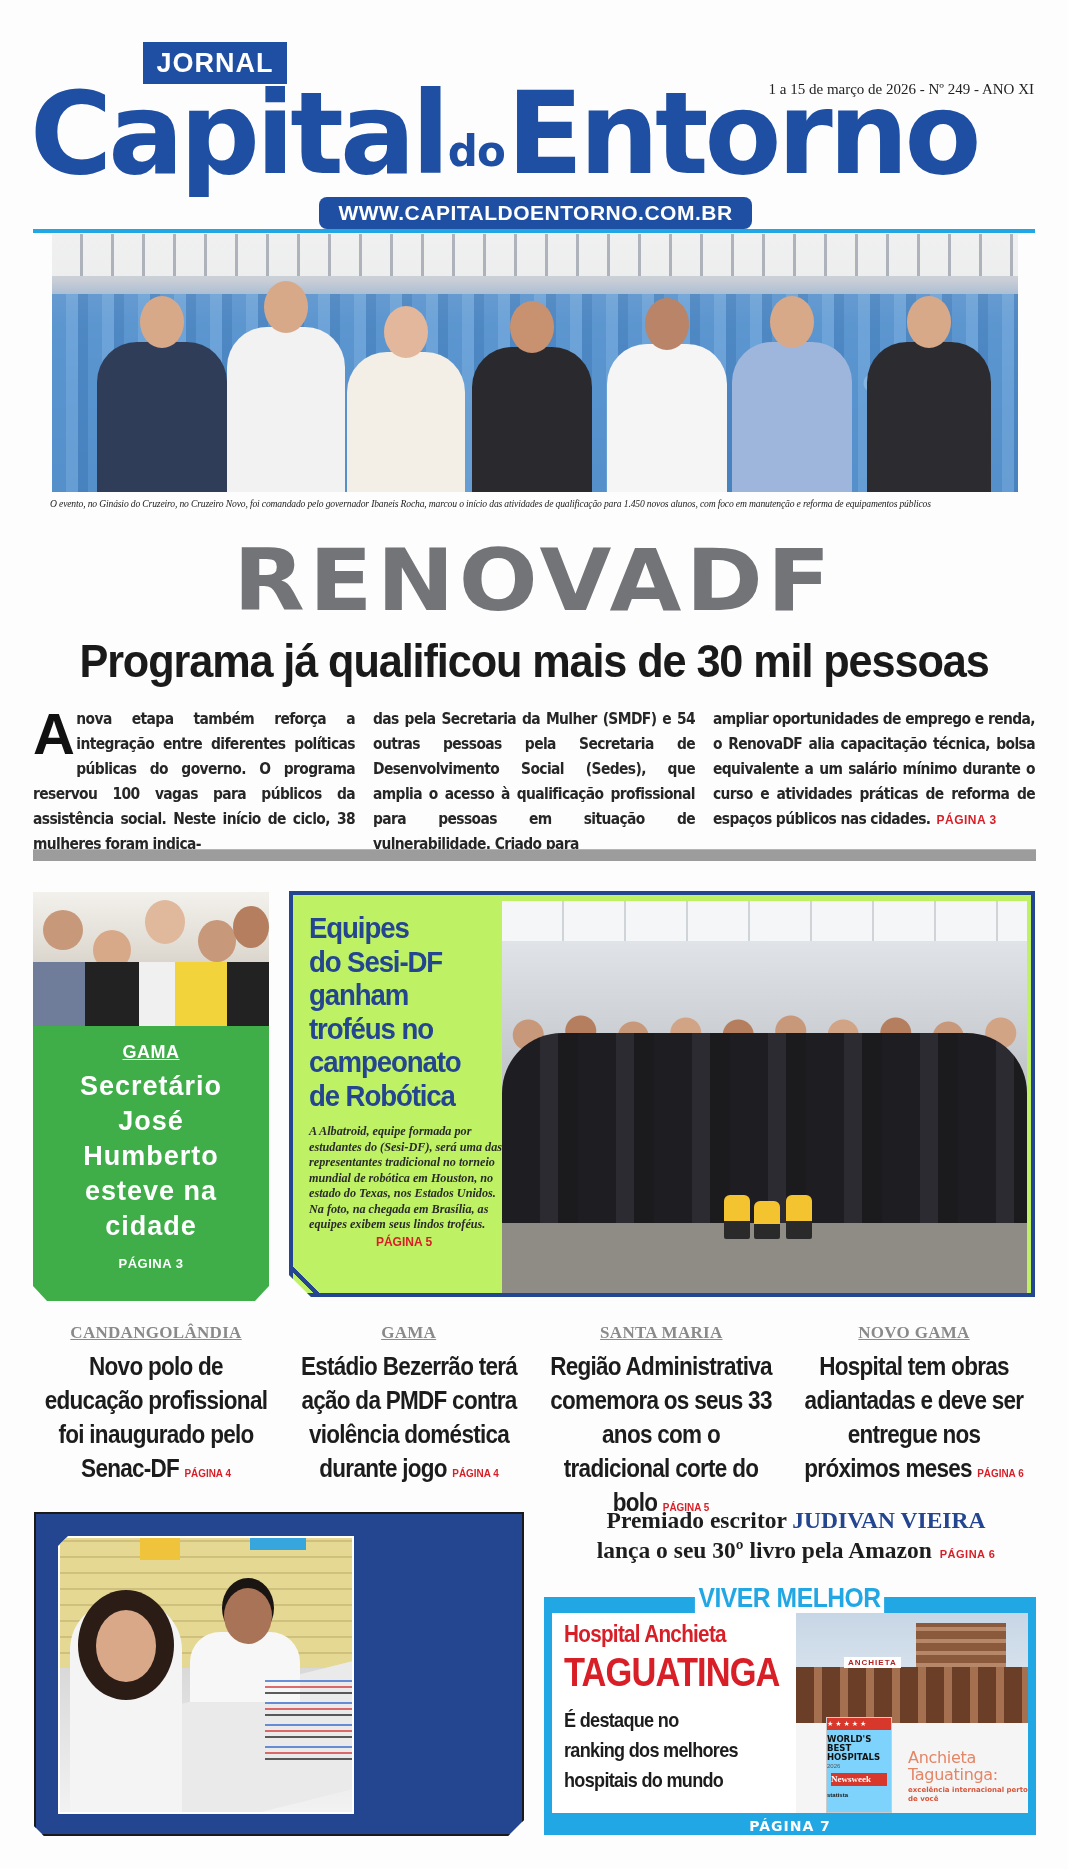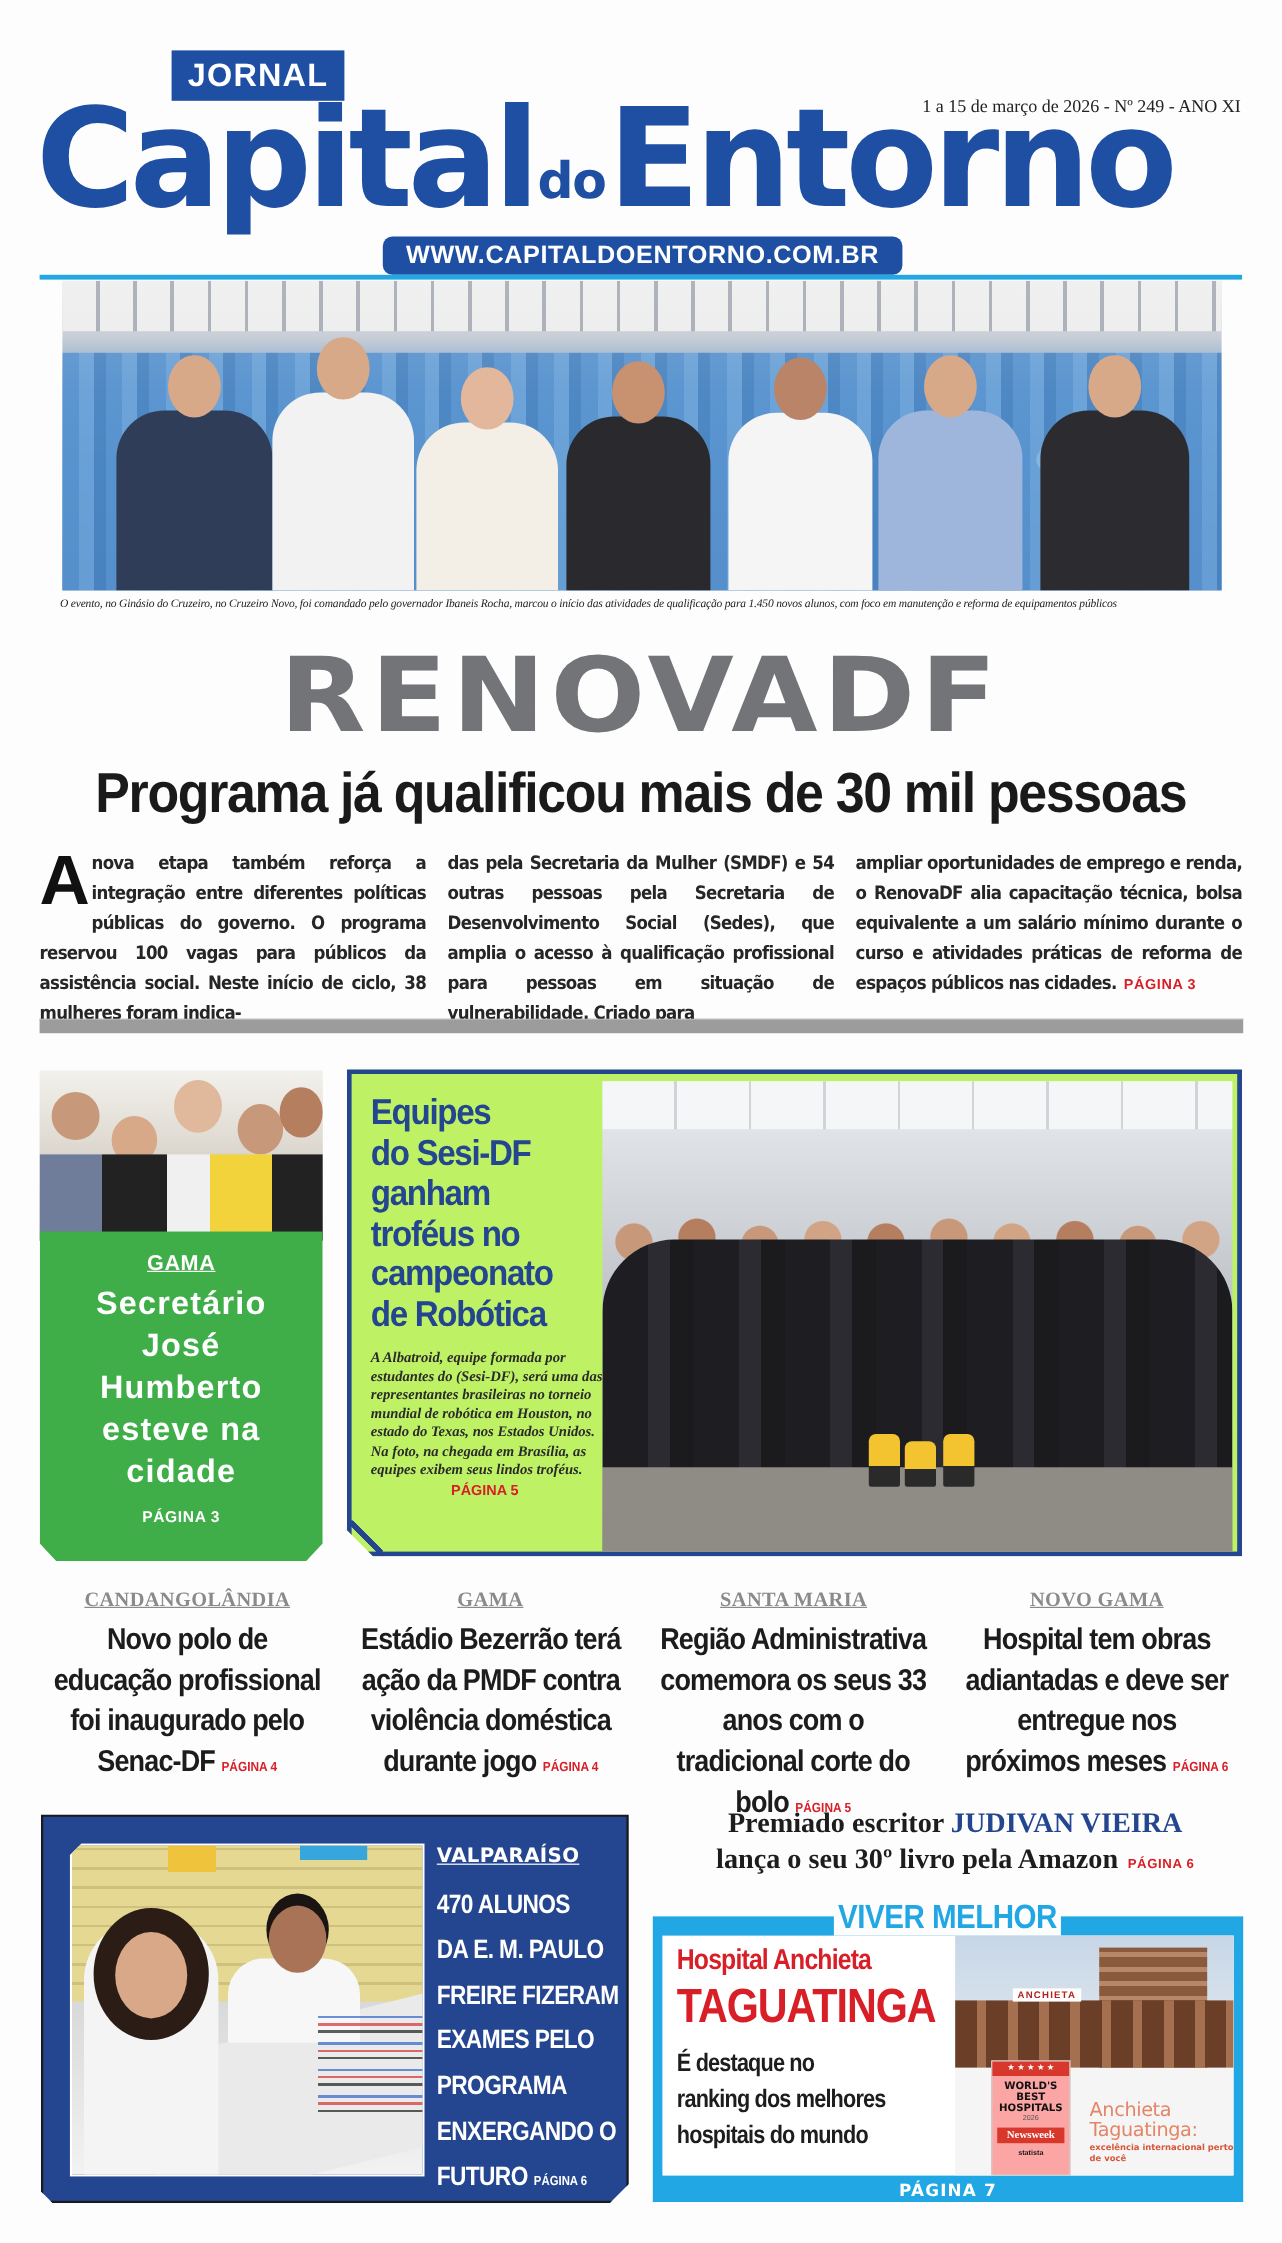--- a/index.html
+++ b/index.html
@@ -90,21 +90,21 @@
   .viver-inner { position: absolute; left: 8px; top: 16px; width: 476px; height: 200px; background: #fff; overflow: hidden; }
   .viver-left { position: absolute; left: 12px; top: 6px; width: 220px; }
   .anch-sub { font-family: "Liberation Sans", sans-serif; font-weight: bold; font-size: 24px; line-height: 30px; color: #d81e26; letter-spacing: -0.8px; transform: scaleX(0.86); transform-origin: left; white-space: nowrap; }
   .anch-title { font-family: "Liberation Sans", sans-serif; font-weight: bold; font-size: 40px; line-height: 46px; color: #d81e26; letter-spacing: -1px; transform: scaleX(0.86); transform-origin: left; white-space: nowrap; }
   .anch-desc { margin-top: 10px; font-family: "Liberation Sans", sans-serif; font-weight: bold; font-size: 21px; line-height: 30px; color: #1d1d1d; letter-spacing: -0.8px; transform: scaleX(0.86); transform-origin: left; white-space: nowrap; }
   .viver-ad { position: absolute; left: 244px; top: 0; width: 232px; height: 200px; background: #f5f5f5; }
   .viver-ad .sky { position: absolute; left: 0; top: 0; width: 100%; height: 110px; background: linear-gradient(180deg, #c7d6e6, #e4ebf1); }
   .viver-ad .tower { position: absolute; left: 120px; top: 10px; width: 90px; height: 100px; background: repeating-linear-gradient(0deg, #8b5a3c 0 8px, #b7876a 8px 12px); }
   .viver-ad .building { position: absolute; left: 0; top: 54px; width: 232px; height: 56px; background: repeating-linear-gradient(90deg, #6b3f27 0 18px, #a4704f 18px 26px); }
   .viver-ad .sign { position: absolute; left: 48px; top: 44px; background: #fff; color: #b32121; font-weight: bold; font-size: 8px; padding: 1px 4px; letter-spacing: 1px; }
-  .badge-wbh { position: absolute; left: 30px; top: 104px; width: 66px; height: 96px; background: #fca5a5; border: 1px solid #ccc; text-align: center; }
+  .badge-wbh { position: absolute; left: 30px; top: 104px; width: 66px; height: 96px; background: #7dd3fc; border: 1px solid #ccc; text-align: left; }
   .badge-wbh .stars { background: #d8382c; color: #fff; font-size: 7px; line-height: 12px; }
   .badge-wbh .t { font-family: "DejaVu Sans", sans-serif; font-weight: bold; font-size: 8.5px; line-height: 9px; margin-top: 5px; color: #111; }
   .badge-wbh .y { font-size: 6px; color: #555; margin-top: 1px; }
   .badge-wbh .nw { background: #d8382c; color: #fff; font-family: "Liberation Serif", serif; font-weight: bold; font-size: 9px; line-height: 13px; margin: 4px 4px 0; }
   .badge-wbh .st { font-size: 6px; font-weight: bold; margin-top: 6px; }
   .anch-script { position: absolute; left: 112px; top: 136px; width: 120px; color: #e48566; font-family: "DejaVu Sans", sans-serif; font-size: 16px; line-height: 17px; font-weight: normal; letter-spacing: -0.3px; }
   .anch-script .s { display: block; font-size: 7px; line-height: 9px; color: #d7553a; font-weight: bold; margin-top: 3px; letter-spacing: 0; }
   .viver-pg { position: absolute; left: 0; bottom: 1px; width: 100%; text-align: center; font-family: "DejaVu Sans", sans-serif; font-weight: bold; font-size: 14px; color: #fff; letter-spacing: 1px; }
 </style>
 </head>
@@ -175,21 +175,21 @@
 <article class="sesi-box">
   <div class="sesi-text">
     <div class="sesi-title">
       <div>Equipes</div>
       <div>do Sesi-DF</div>
       <div>ganham</div>
       <div>troféus no</div>
       <div>campeonato</div>
       <div>de Robótica</div>
     </div>
-    <p class="sesi-body">A Albatroid, equipe formada por estudantes do (Sesi-DF), será uma das representantes brasileiras no  torneio mundial de robótica em Houston, no estado do Texas, nos Estados Unidos. Na foto, na chegada em Brasília, as equipes exibem seus lindos troféus.</p>
+    <p class="sesi-body">A Albatroid, equipe formada por estudantes do (Sesi-DF), será uma das representantes tradicional no  torneio mundial de robótica em Houston, no estado do Texas, nos Estados Unidos. Na foto, na chegada em Brasília, as equipes exibem seus lindos troféus.</p>
     <div class="sesi-pg">PÁGINA 5</div>
   </div>
   <div class="sesi-photo">
     <div style="position:absolute;left:0;top:0;width:100%;height:40px;background:repeating-linear-gradient(90deg,#f5f6f8 0 60px,#d0d3d8 60px 62px);"></div>
     <div class="heads"></div>
     <div class="group"></div>
     <div class="floor"></div>
     <div class="trophy" style="left:222px;"></div>
     <div class="trophy" style="left:252px;height:38px;"></div>
     <div class="trophy" style="left:284px;"></div>
@@ -223,32 +223,20 @@
     <div class="desk"></div>
     <div class="teen">
         <div class="shirt"></div>
         <div class="head"></div>
       </div>
     <div class="glasses"></div>
     <div class="girl">
         <div class="hair"></div>
         <div class="face"></div>
       </div>
-  </div>
-  <div class="valp-text">
-    <div class="valp-tag">VALPARAÍSO</div>
-    <div class="valp-title">
-      <div>470 ALUNOS</div>
-      <div>DA E. M. PAULO</div>
-      <div>FREIRE FIZERAM</div>
-      <div>EXAMES PELO</div>
-      <div>PROGRAMA</div>
-      <div>ENXERGANDO O</div>
-      <div><span>FUTURO</span><span class="pg">PÁGINA 6</span></div>
-    </div>
   </div>
 </article>
 
 <article class="judivan">
   <div><span>Premiado escritor </span><span class="name">JUDIVAN VIEIRA</span></div>
   <div><span>lança o seu 30º livro pela Amazon</span><span class="page-ref">PÁGINA 6</span></div>
 </article>
 
 <article class="viver-box">
   <div class="viver-label"><span>VIVER MELHOR</span></div>

